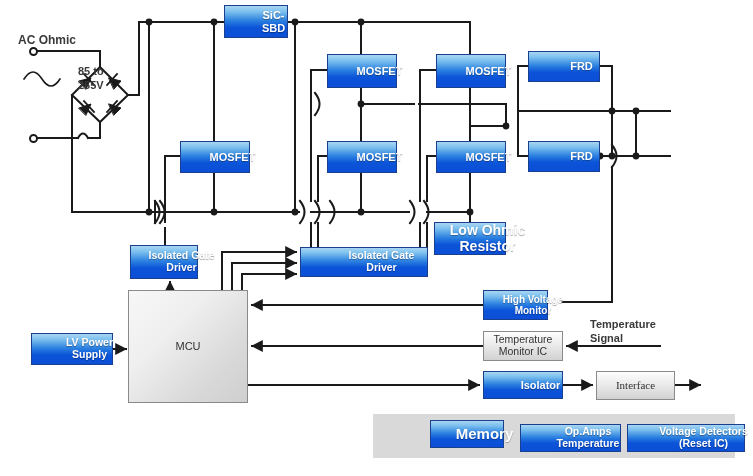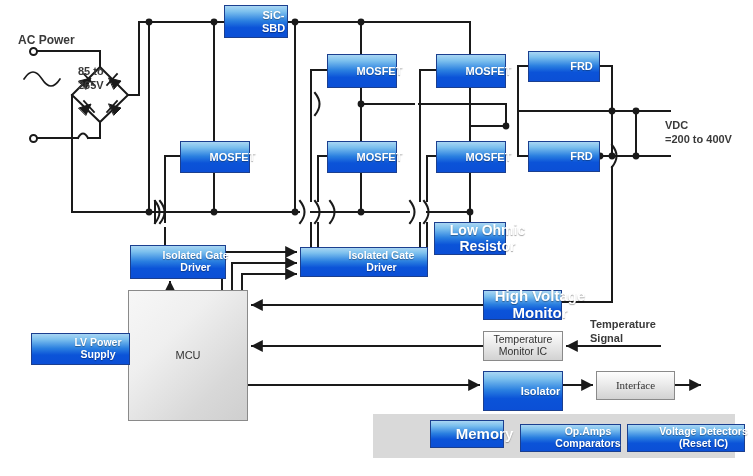--- a/index.html
+++ b/index.html
@@ -227,27 +227,25 @@
       <circle cx="636" cy="111" r="3.4"></circle>
       <circle cx="612" cy="111" r="3.4"></circle>
       <circle cx="636" cy="156" r="3.4"></circle>
       <circle cx="612" cy="156" r="3.4"></circle>
     </g>
   </svg>
 
   <div class="term" style="left:29px; top:47px;"></div>
   <div class="term" style="left:29px; top:134px;"></div>
 
-  <div class="lbl" style="left:18px; top:33px; font-size:12px;">AC Power</div>
+  <div class="lbl" style="left:18px; top:33px; font-size:12px;">AC Ohmic</div>
 
   <div class="lbl" style="left:50px; top:65px; font-size:11px; line-height:1.25;margin-left:28px;">85 to
 265V</div>
 
-  <div class="lbl" style="left:665px; top:118px; font-size:11px; line-height:1.3;">VDC
-=200 to 400V</div>
 
   <div class="lbl" style="left:590px; top:318px; font-size:11px; line-height:1.25;">Temperature
 Signal</div>
 
   <div class="blk blue" style="left:224px; top:5px; width:64px; height:33px; font-size:11px;">SiC-SBD</div>
 
   <div class="blk blue" style="left:180px; top:141px; width:70px; height:32px; font-size:11px;">MOSFET</div>
 
   <div class="blk blue" style="left:327px; top:54px; width:70px; height:34px; font-size:11px;">MOSFET</div>
 
@@ -257,42 +255,42 @@
 
   <div class="blk blue" style="left:436px; top:141px; width:70px; height:32px; font-size:11px;">MOSFET</div>
 
   <div class="blk blue" style="left:528px; top:51px; width:72px; height:31px; font-size:11px;">FRD</div>
 
   <div class="blk blue" style="left:528px; top:141px; width:72px; height:31px; font-size:11px;">FRD</div>
 
   <div class="blk blue" style="left:434px; top:222px; width:72px; height:33px; font-size:14px; white-space:pre;">Low Ohmic
 Resistor</div>
 
-  <div class="blk blue" style="left:130px; top:245px; width:96px; height:34px; font-size:10.5px; white-space:pre;">Isolated Gate
+  <div class="blk blue" style="left:130px; top:245px; width:68px; height:34px; font-size:10.5px; white-space:pre;">Isolated Gate
 Driver</div>
 
   <div class="blk blue" style="left:300px; top:247px; width:128px; height:30px; font-size:10.5px;">Isolated Gate Driver</div>
 
-  <div class="blk gray" style="left:128px; top:290px; width:120px; height:131px; font-size:11px;
+  <div class="blk gray" style="left:128px; top:290px; width:120px; height:113px; font-size:11px;
               background:linear-gradient(135deg,#f7f7f7 0%,#efefef 35%,#d8d8d8 75%,#cfcfcf 100%);">MCU</div>
 
-  <div class="blk blue" style="left:31px; top:333px; width:99px; height:32px; font-size:10.5px; white-space:pre;text-align:center;">LV Power
+  <div class="blk blue" style="left:31px; top:333px; width:82px; height:32px; font-size:10.5px; white-space:pre;text-align:center;">LV Power
 Supply</div>
 
-  <div class="blk blue" style="left:483px; top:290px; width:79px; height:30px; font-size:15px; white-space:pre;">High Voltage
+  <div class="blk blue" style="left:483px; top:290px; width:65px; height:30px; font-size:10px; white-space:pre;">High Voltage
 Monitor</div>
 
   <div class="blk gray" style="left:483px; top:331px; width:80px; height:30px; font-size:10.5px; white-space:pre;">Temperature
 Monitor IC</div>
 
-  <div class="blk blue" style="left:483px; top:371px; width:80px; height:40px; font-size:11px;">Isolator</div>
+  <div class="blk blue" style="left:483px; top:371px; width:80px; height:28px; font-size:11px;">Isolator</div>
 
   <div class="blk gray" style="left:596px; top:371px; width:79px; height:29px; font-size:11px;font-family:Liberation Serif, serif;">Interface</div>
 
   <div class="blk blue" style="left:430px; top:420px; width:74px; height:28px; font-size:15px;">Memory</div>
 
   <div class="blk blue" style="left:520px; top:424px; width:101px; height:28px; font-size:10.5px; white-space:pre;">Op.Amps
-Comparators</div>
+Temperature</div>
 
   <div class="blk blue" style="left:627px; top:424px; width:118px; height:28px; font-size:10.5px; white-space:pre;">Voltage Detectors
 (Reset IC)</div>
 
 </div>
 
 </body></html>

